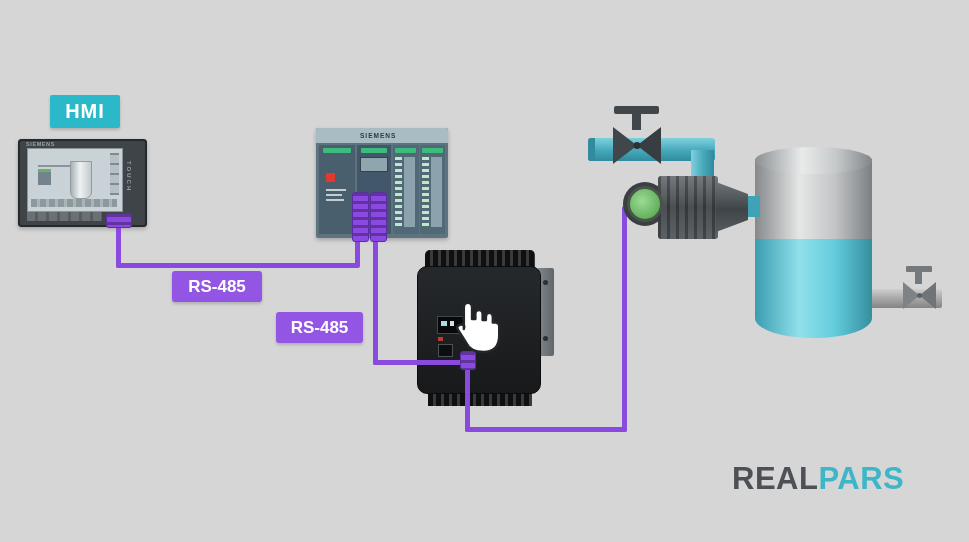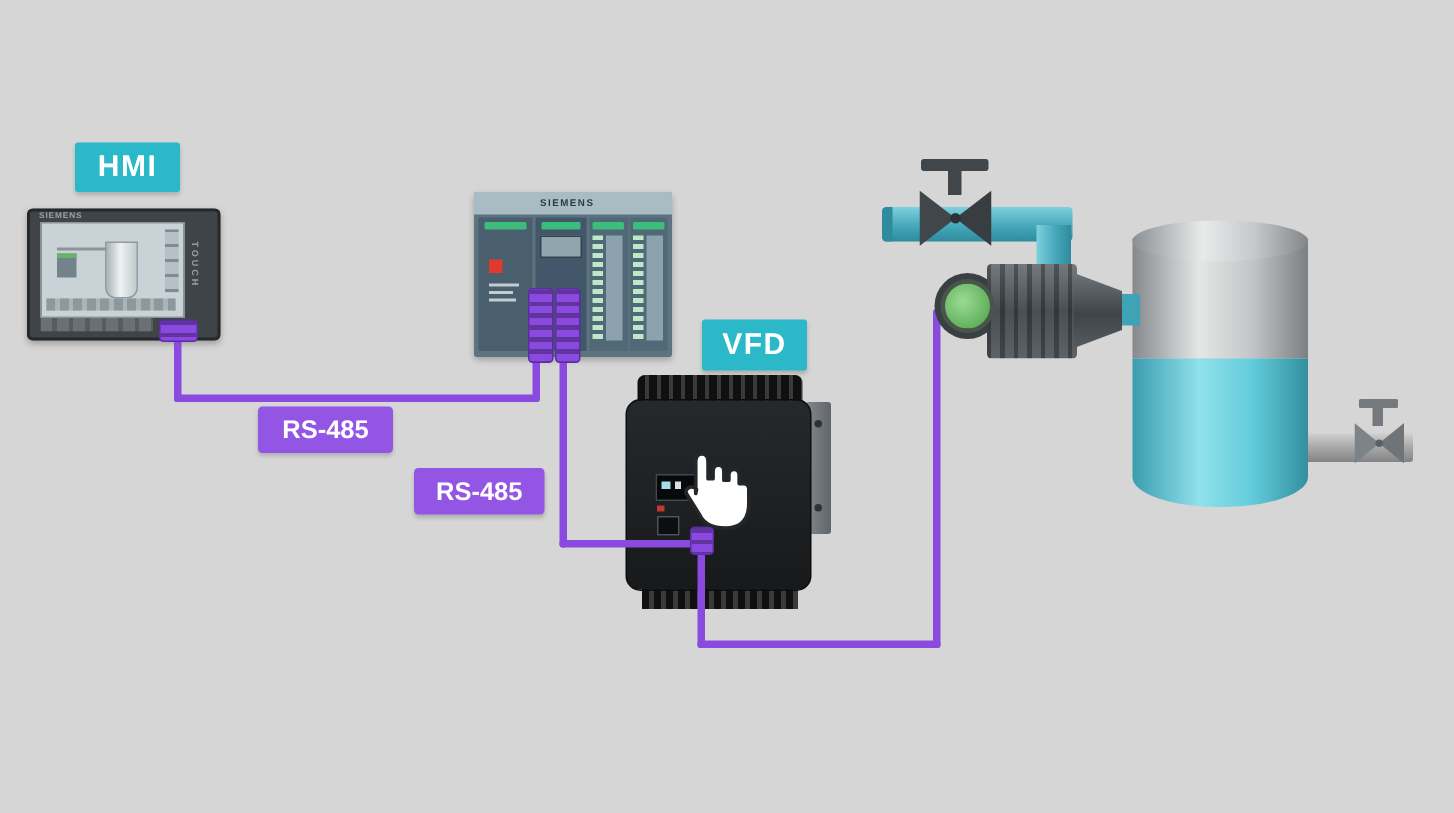--- a/index.html
+++ b/index.html
@@ -143,21 +143,20 @@
        font-size:31px;font-weight:800;letter-spacing:.5px;}
   #logo .logo-real{color:var(--c-logo-dark,#4d5156);}
   #logo .logo-pars{color:var(--c-logo-teal,#3db6c8);}
 </style>
 </head>
 <body>
 
 <div class="canvas">
 
   <div class="tag" id="tag-hmi">HMI</div>
-  <div class="tag" id="tag-vfd">VFD</div>
 
   <div class="abs" id="hmi">
     <div class="abs" id="hmi-brand">SIEMENS</div>
     <div class="abs" id="hmi-screen">
       <div class="abs" id="hmi-mini-pipe"></div>
       <div class="abs" id="hmi-equip"></div>
       <div class="abs" id="hmi-mini-tank"></div>
       <div class="abs" id="hmi-toolbar"></div>
       <div class="abs" id="hmi-menu"></div>
     </div>
@@ -254,14 +253,18 @@
 
   <div class="abs" id="pipe-out"></div>
   <div class="abs" id="valve-out-handle"></div>
   <div class="abs" id="valve-out-stem"></div>
   <svg class="abs" id="valve-out-body" viewBox="0 0 33 27">
     <polygon points="0,0 16.5,13.5 0,27" fill="#7e8387"></polygon>
     <polygon points="33,0 16.5,13.5 33,27" fill="#6f7478"></polygon>
     <circle cx="16.5" cy="13.5" r="2.5" fill="#5c6165"></circle>
   </svg>
 
+  <div class="abs" id="logo">
+    <span class="logo-real">REAL</span>
+      <span class="logo-pars">PARS</span>
+  </div>
 
 </div>
 
 </body></html>

